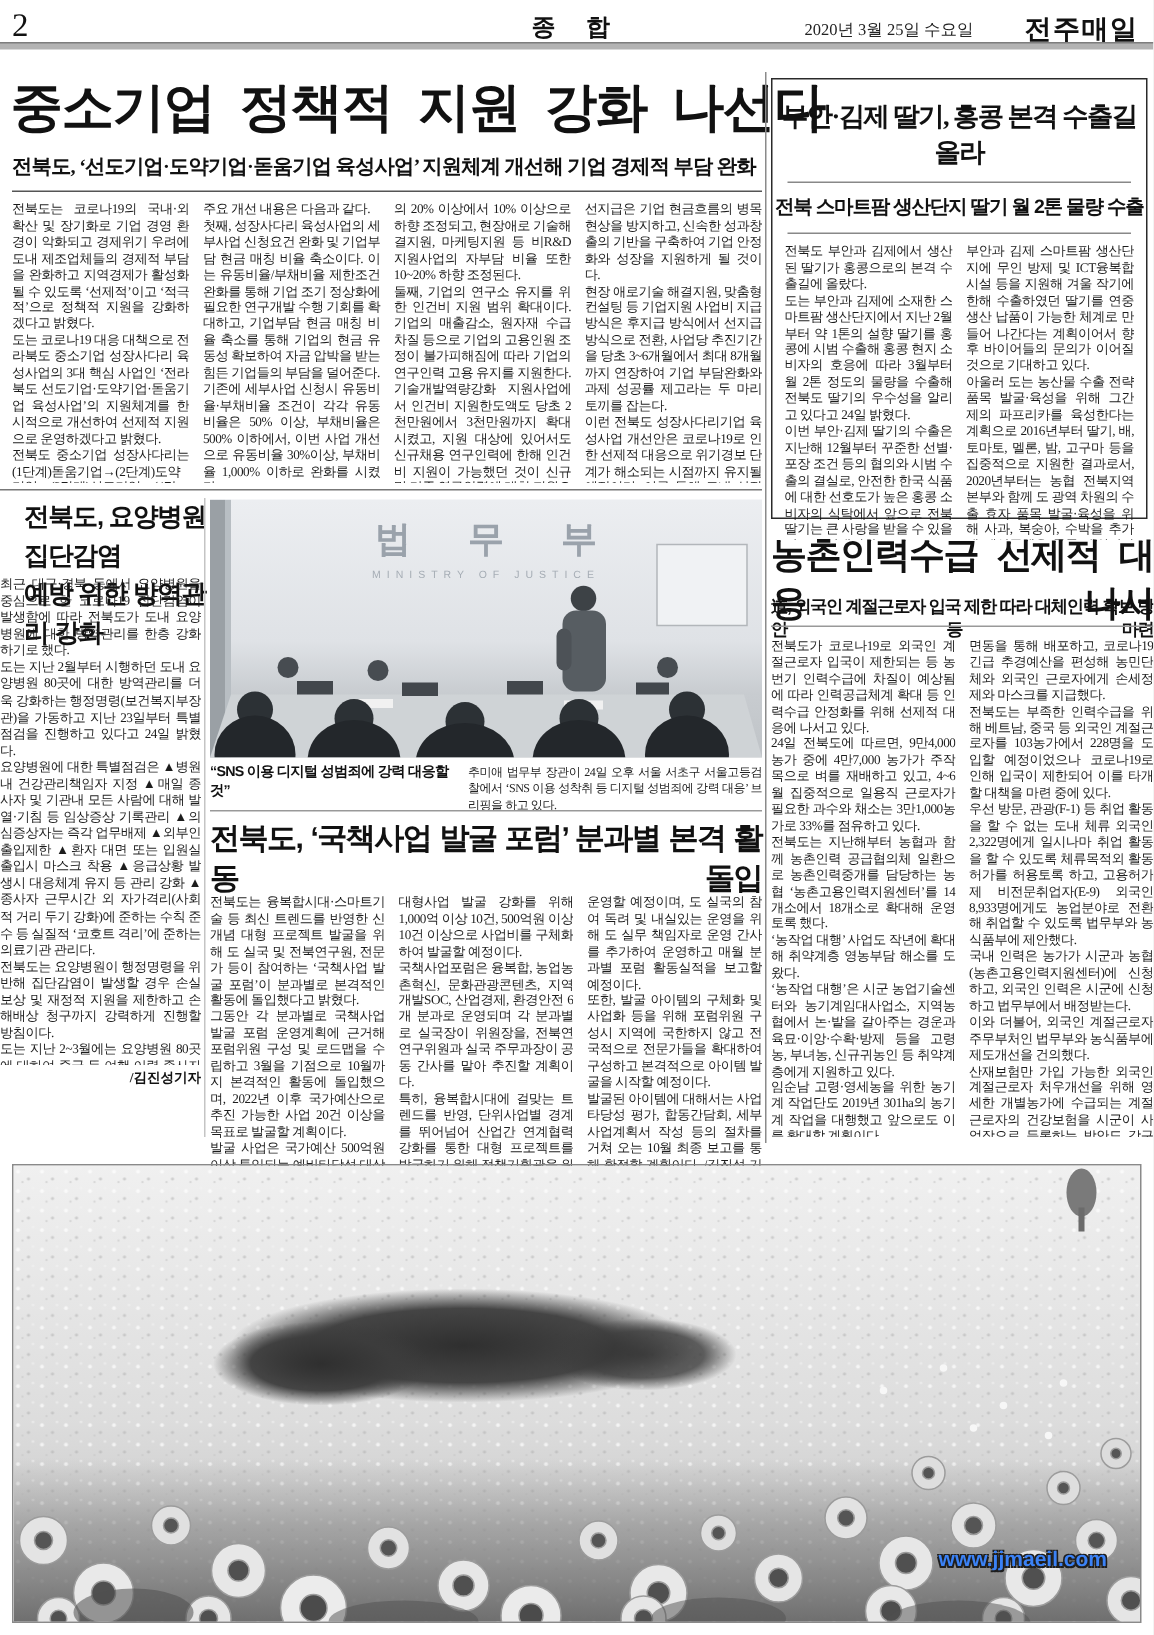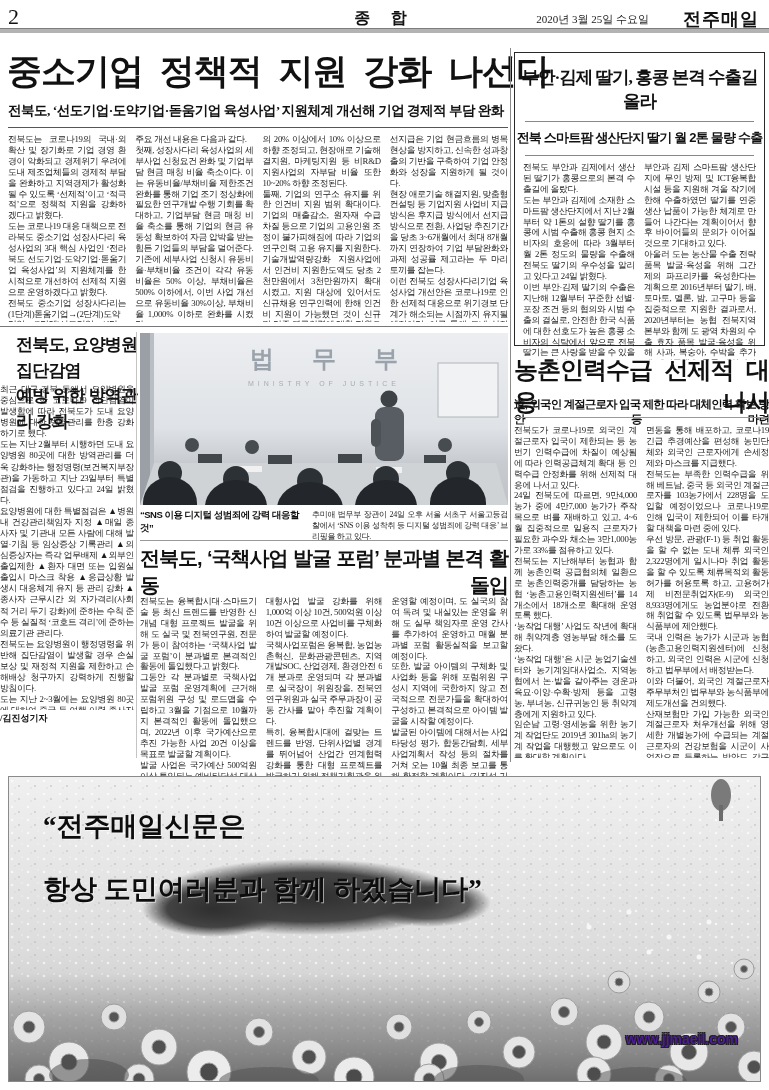--- a/index.html
+++ b/index.html
@@ -20,21 +20,21 @@
   .rule{background:#555;height:1px;}
   .thinrule{background:#999;height:1px;}
   .colgroup{display:flex;gap:9px;}
   .ncol{flex:1;font-size:8.8px;line-height:1.24;text-align:justify;letter-spacing:-0.3px;
         white-space:pre-line;overflow:hidden;color:#1c1c1c;}
   
   .ltitle{left:0;top:332px;width:134px;font-family:"Liberation Sans",sans-serif;font-weight:800;
           font-size:17px;line-height:1.5;white-space:pre-line;letter-spacing:-0.8px;padding-left:16px;}
   .lbody{left:0;top:384px;width:134px;height:326px;font-size:8.8px;line-height:1.26;text-align:justify;
          letter-spacing:-0.3px;white-space:pre-line;overflow:hidden;color:#1c1c1c;}
-  .lbyline{left:0;top:712px;width:134px;text-align:left;font-size:9px;font-weight:bold;}
+  .lbyline{left:0;top:712px;width:134px;text-align:right;font-size:9px;font-weight:bold;}
   
   .photo{left:140px;top:333px;width:368px;height:172px;overflow:hidden;
          background:linear-gradient(#eceef1 0%,#dfe2e6 55%,#c8ccd0 75%,#bfc3c7 100%);}
   .walltext{left:0;right:0;top:10px;text-align:center;font-family:Liberation Serif, serif;
             font-size:24px;letter-spacing:16px;color:#9aa2ab;font-weight:600;text-indent:16px;}
   .wallsub{left:0;right:0;top:47px;text-align:center;font-family:"Liberation Sans",sans-serif;
            font-size:7px;letter-spacing:4px;color:#a6adb5;}
   .caprow{left:140px;top:509px;width:368px;display:flex;gap:10px;}
   .capbold{width:162px;font-family:"Liberation Sans",sans-serif;font-weight:800;font-size:9.5px;
            line-height:1.35;letter-spacing:-0.5px;}
@@ -57,21 +57,21 @@
   .vline{width:1px;background:#8a8a8a;}
   
   .ad{left:8px;top:776px;width:753px;height:306px;border:1px solid #8a8a8a;box-sizing:border-box;overflow:hidden;}
   .slogan{left:34px;top:18px;width:600px;font-family:"Liberation Serif",serif;font-weight:800;
           font-size:27px;line-height:2.35;white-space:pre-line;color:#0d0d0d;
           text-shadow:1px 1px 0 rgba(255,255,255,.55);}
   .contact{left:88px;bottom:26px;font-family:"Liberation Sans",sans-serif;font-weight:900;font-size:22px;
            color:#f4f4f4;letter-spacing:1px;
            text-shadow:-1px -1px 0 #1e1e1e,1px -1px 0 #1e1e1e,-1px 1px 0 #1e1e1e,1px 1px 0 #1e1e1e,2px 2px 3px rgba(0,0,0,.65);}
   .website{right:22px;bottom:34px;font-family:"Liberation Sans",sans-serif;font-weight:800;font-size:14px;
-           color:#4c1d95;text-shadow:-1px -1px 0 #1e1e1e,1px -1px 0 #1e1e1e,-1px 1px 0 #1e1e1e,1px 1px 0 #1e1e1e;}
+           color:#3b82f6;text-shadow:-1px -1px 0 #1e1e1e,1px -1px 0 #1e1e1e,-1px 1px 0 #1e1e1e,1px 1px 0 #1e1e1e;}
 </style>
 </head>
 <body>
 
 <div id="page">
 
   <div class="abs pagenum">2</div>
   <div class="abs section">종 합</div>
   <div class="abs hdate">2020년 3월 25일 수요일</div>
   <div class="abs masthead">전주매일</div>
@@ -345,18 +345,16 @@
         <g>
             <circle cx="610" cy="205" r="11" fill="#dedede"></circle>
             <circle cx="610" cy="205" r="4" fill="#555"></circle>
           </g>
       </g>
       <ellipse cx="80" cy="298" rx="40" ry="16" fill="#4f4f4f" opacity="0.55"></ellipse>
       <ellipse cx="260" cy="304" rx="50" ry="14" fill="#4f4f4f" opacity="0.5"></ellipse>
       <ellipse cx="470" cy="302" rx="45" ry="14" fill="#4f4f4f" opacity="0.5"></ellipse>
       <ellipse cx="630" cy="305" rx="48" ry="15" fill="#4f4f4f" opacity="0.5"></ellipse>
     </svg>
-    <div class="abs slogan">“전주매일신문은
-      항상 도민여러분과 함께 하겠습니다”</div>
     <div class="abs website">www.jjmaeil.com</div>
   </div>
 
 </div>
 
 </body></html>

